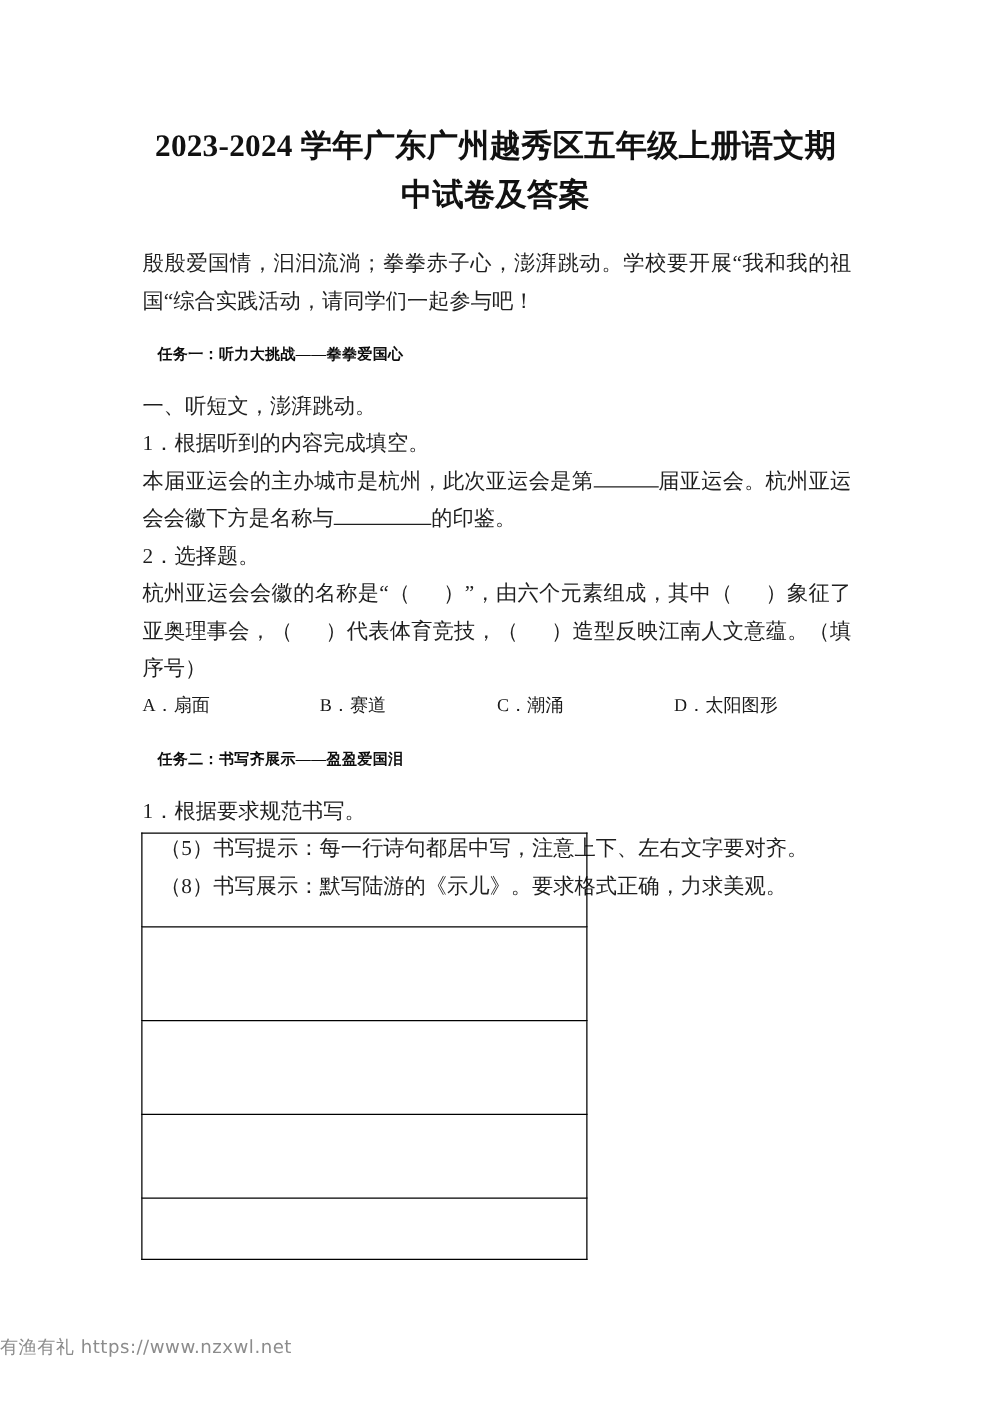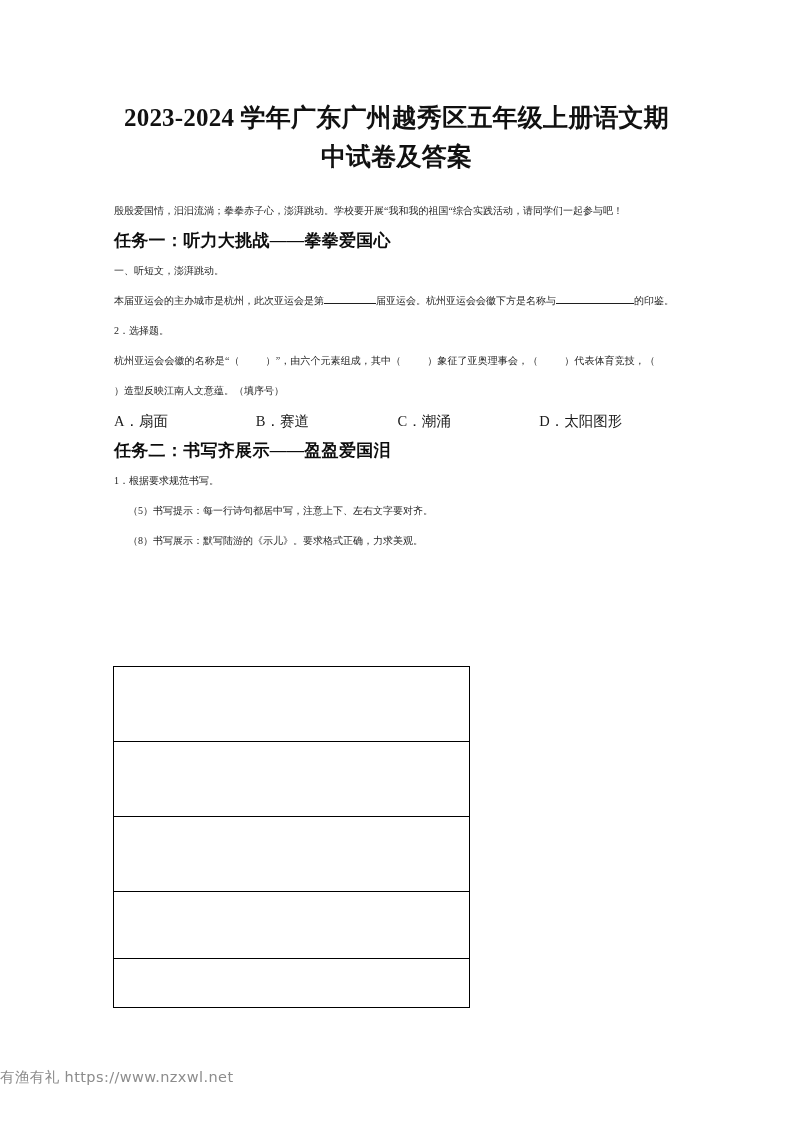--- a/index.html
+++ b/index.html
@@ -33,33 +33,33 @@
     letter-spacing: 0.2px;
     color: #111111;
   }
   .content {
     position: absolute;
     top: 196px;
     left: 114px;
     width: 567px;
   }
   .para {
-    font-size: 10px;
+    font-size: 17px;
     line-height: 30px;
     text-align: justify;
     text-justify: inter-ideograph;
     margin: 0;
     color: #1f1f1f;
   }
   .para.tight { text-align: left; }
   .heading {
-    font-size: 17px;
+    font-size: 12px;
     line-height: 30px;
     font-weight: 700;
-    margin: 0;
+    margin: 12px;
     color: #0d0d0d;
     letter-spacing: 0.3px;
   }
   .indent1 { padding-left: 14px; }
   .blank {
     display: inline-block;
     border-bottom: 1px solid #1f1f1f;
     vertical-align: baseline;
   }
   .blank-sm { width: 52px; }
@@ -107,20 +107,21 @@
   <div class="doc-title">2023-2024 学年广东广州越秀区五年级上册语文期中试卷及答案</div>
 
   <div class="content">
 
     <p class="para">殷殷爱国情，汩汩流淌；拳拳赤子心，澎湃跳动。学校要开展“我和我的祖国“综合实践活动，请同学们一起参与吧！</p>
 
     <p class="heading">任务一：听力大挑战——拳拳爱国心</p>
 
     <p class="para tight">一、听短文，澎湃跳动。</p>
 
+    <p class="para tight">1．根据听到的内容完成填空。</p>
 
     <p class="para"><span>本届亚运会的主办城市是杭州，此次亚运会是第</span><span class="blank blank-sm"></span><span>届亚运会。杭州亚运会会徽下方是名称与</span><span class="blank blank-md"></span><span>的印鉴。</span></p>
 
     <p class="para tight">2．选择题。</p>
 
     <p class="para"><span>杭州亚运会会徽的名称是“（</span><span class="paren-gap"></span><span>）”，由六个元素组成，其中（</span><span class="paren-gap"></span><span>）象征了亚奥理事会，（</span><span class="paren-gap"></span><span>）代表体育竞技，（</span><span class="paren-gap"></span><span>）造型反映江南人文意蕴。（填序号）</span></p>
 
     <div class="opt-row">
       <span class="opt">A．扇面</span>
       <span class="opt">B．赛道</span>

